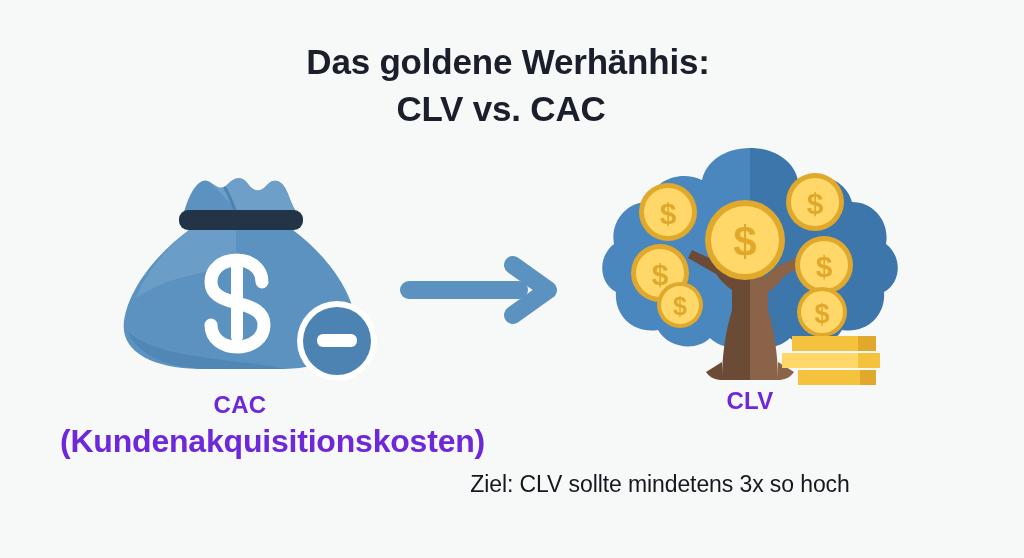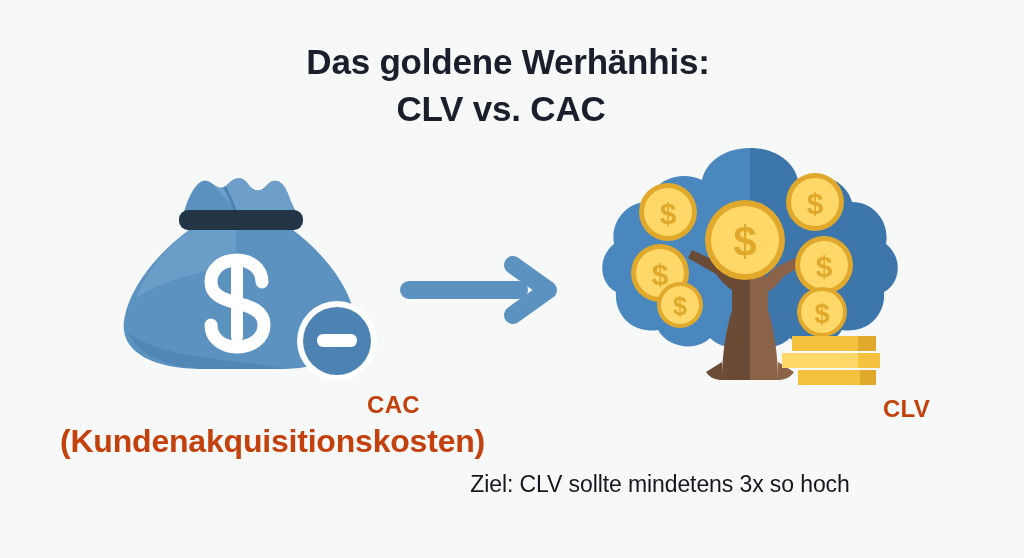--- a/index.html
+++ b/index.html
@@ -51,38 +51,37 @@
   .col-cac { left: 60px;  top: 160px; width: 360px; }
   .col-clv { left: 570px; top: 140px; width: 360px; }
 
   .art {
     position: relative;
     height: 215px;
   }
 
   .caption {
     margin-top: 14px;
-    color: #c2410c;
-    text-align: right;
+    color: #6d28d9;
   }
   .caption .abbr {
     display: block;
     font-size: 24px;
     font-weight: bold;
     letter-spacing: 0.3px;
   }
   .caption .full {
     display: block;
     font-size: 32px;
     font-weight: bold;
     margin-top: 4px;
     letter-spacing: -0.2px;
   }
   .col-cac .caption { margin-top: 16px; }
-  .col-clv .caption { margin-top: 40px; }
+  .col-clv .caption { margin-top: 32px; }
 
   
   .arrow {
     position: absolute;
     left: 398px;
     top: 255px;
     width: 175px;
     height: 70px;
   }
 

